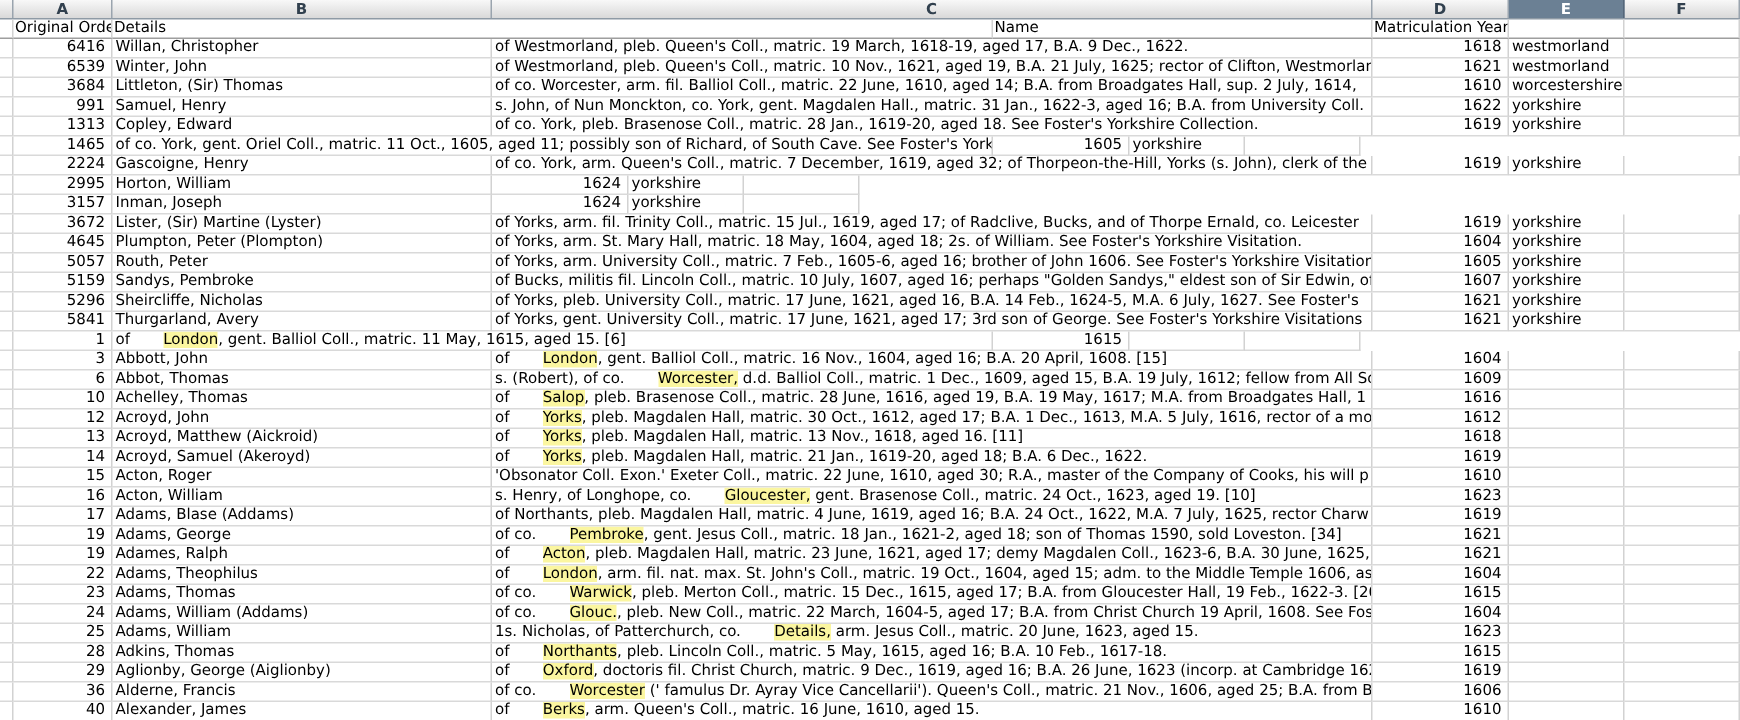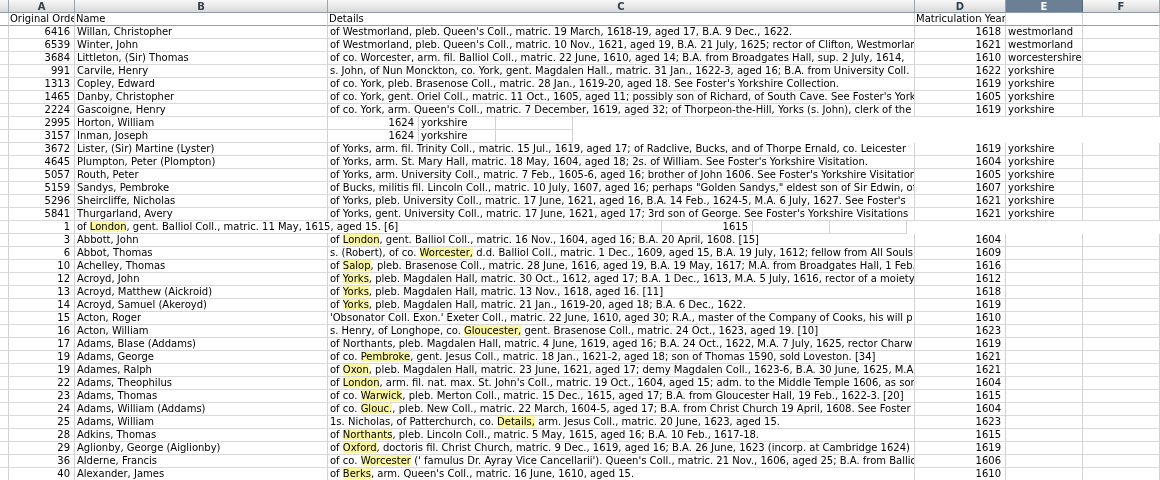--- a/index.html
+++ b/index.html
@@ -45,42 +45,42 @@
   .gutter    { width: 9px;   padding: 0; }
   .c-order   { width: 66px;  }
   .c-name    { width: 253px; }
   .c-details { width: 587px; }
   .c-year    { width: 91px;  }
   .c-county  { width: 77px;  }
   .c-f       { width: 77px;  }
   .num { text-align: right; padding-right: 4px; }
   .hdr { padding-left: 1px; }
 
-  .hl { background: #fbf6a0; }
+  .hl { background: #fbf6a0; margin-left: 19px; }
 </style>
 </head>
 <body>
 
 <div class="spreadsheet">
 
   <div class="letters-row">
     <div class="letter-cell gutter"></div>
     <div class="letter-cell c-order">A</div>
     <div class="letter-cell c-name">B</div>
     <div class="letter-cell c-details">C</div>
     <div class="letter-cell c-year">D</div>
     <div class="letter-cell c-county selected">E</div>
     <div class="letter-cell c-f">F</div>
   </div>
 
   <div class="row header-row">
     <div class="cell gutter"></div>
     <div class="cell c-order hdr">Original Order</div>
+    <div class="cell c-details hdr">Details</div>
     <div class="cell c-name hdr">Name</div>
-    <div class="cell c-details hdr">Details</div>
     <div class="cell c-year hdr">Matriculation Year</div>
     <div class="cell c-county hdr"></div>
     <div class="cell c-f hdr"></div>
   </div>
 
   <div id="grid-rows">
       <div class="row">
         <div class="cell gutter"></div>
         <div class="cell c-order num">6416</div>
         <div class="cell c-name">Willan, Christopher</div>
@@ -103,39 +103,38 @@
         <div class="cell c-order num">3684</div>
         <div class="cell c-name">Littleton, (Sir) Thomas</div>
         <div class="cell c-details">of co. Worcester, arm. fil. Balliol Coll., matric. 22 June, 1610, aged 14; B.A. from Broadgates Hall, sup. 2 July, 1614,</div>
         <div class="cell c-year num">1610</div>
         <div class="cell c-county">worcestershire</div>
         <div class="cell c-f"></div>
       </div>
       <div class="row">
         <div class="cell gutter"></div>
         <div class="cell c-order num">991</div>
-        <div class="cell c-name">Carvile, Henry</div>
+        <div class="cell c-name">Samuel, Henry</div>
         <div class="cell c-details">s. John, of Nun Monckton, co. York, gent. Magdalen Hall., matric. 31 Jan., 1622-3, aged 16; B.A. from University Coll.</div>
         <div class="cell c-year num">1622</div>
         <div class="cell c-county">yorkshire</div>
         <div class="cell c-f"></div>
       </div>
       <div class="row">
         <div class="cell gutter"></div>
         <div class="cell c-order num">1313</div>
         <div class="cell c-name">Copley, Edward</div>
         <div class="cell c-details">of co. York, pleb. Brasenose Coll., matric. 28 Jan., 1619-20, aged 18. See Foster's Yorkshire Collection.</div>
         <div class="cell c-year num">1619</div>
         <div class="cell c-county">yorkshire</div>
         <div class="cell c-f"></div>
       </div>
       <div class="row">
         <div class="cell gutter"></div>
         <div class="cell c-order num">1465</div>
-        <div class="cell c-name">Danby, Christopher</div>
         <div class="cell c-details">of co. York, gent. Oriel Coll., matric. 11 Oct., 1605, aged 11; possibly son of Richard, of South Cave. See Foster's Yorkshire</div>
         <div class="cell c-year num">1605</div>
         <div class="cell c-county">yorkshire</div>
         <div class="cell c-f"></div>
       </div>
       <div class="row">
         <div class="cell gutter"></div>
         <div class="cell c-order num">2224</div>
         <div class="cell c-name">Gascoigne, Henry</div>
         <div class="cell c-details">of co. York, arm. Queen's Coll., matric. 7 December, 1619, aged 32; of Thorpeon-the-Hill, Yorks (s. John), clerk of the peace</div>
@@ -308,21 +307,21 @@
         <div class="cell c-name">Adams, George</div>
         <div class="cell c-details">of co. <span class="hl">Pembroke</span>, gent. Jesus Coll., matric. 18 Jan., 1621-2, aged 18; son of Thomas 1590, sold Loveston. [34]</div>
         <div class="cell c-year num">1621</div>
         <div class="cell c-county"></div>
         <div class="cell c-f"></div>
       </div>
       <div class="row">
         <div class="cell gutter"></div>
         <div class="cell c-order num">19</div>
         <div class="cell c-name">Adames, Ralph</div>
-        <div class="cell c-details">of <span class="hl">Oxon</span>, pleb. Magdalen Hall, matric. 23 June, 1621, aged 17; demy Magdalen Coll., 1623-6, B.A. 30 June, 1625, M.A.</div>
+        <div class="cell c-details">of <span class="hl">Acton</span>, pleb. Magdalen Hall, matric. 23 June, 1621, aged 17; demy Magdalen Coll., 1623-6, B.A. 30 June, 1625, M.A.</div>
         <div class="cell c-year num">1621</div>
         <div class="cell c-county"></div>
         <div class="cell c-f"></div>
       </div>
       <div class="row">
         <div class="cell gutter"></div>
         <div class="cell c-order num">22</div>
         <div class="cell c-name">Adams, Theophilus</div>
         <div class="cell c-details">of <span class="hl">London</span>, arm. fil. nat. max. St. John's Coll., matric. 19 Oct., 1604, aged 15; adm. to the Middle Temple 1606, as son</div>
         <div class="cell c-year num">1604</div>

